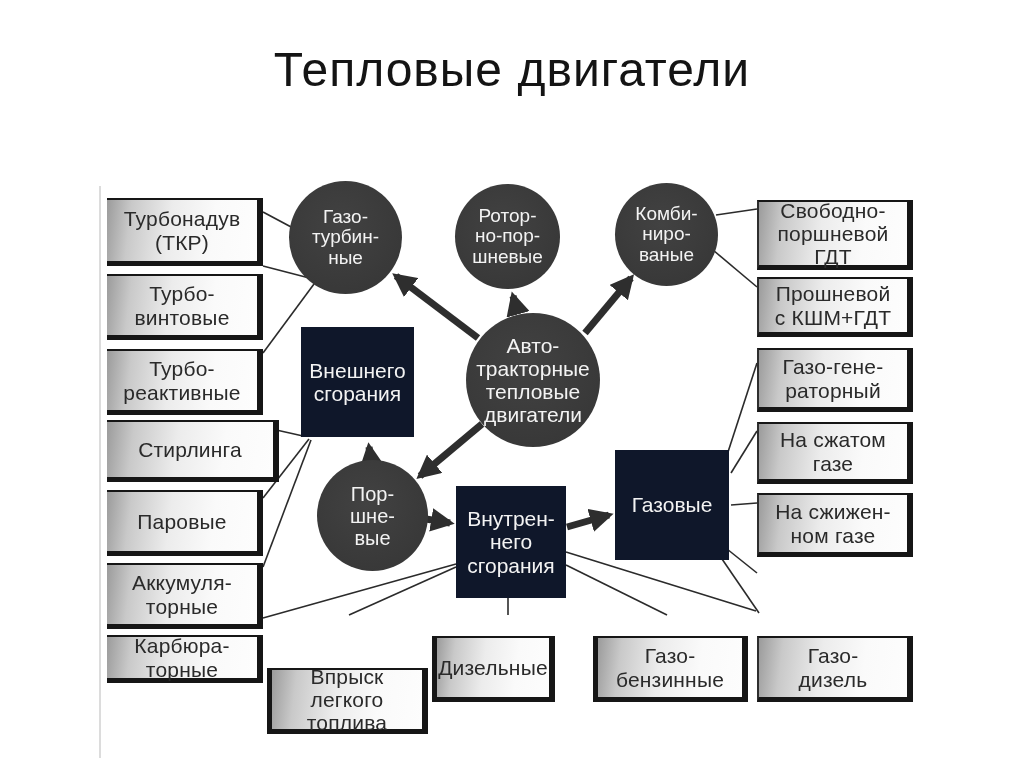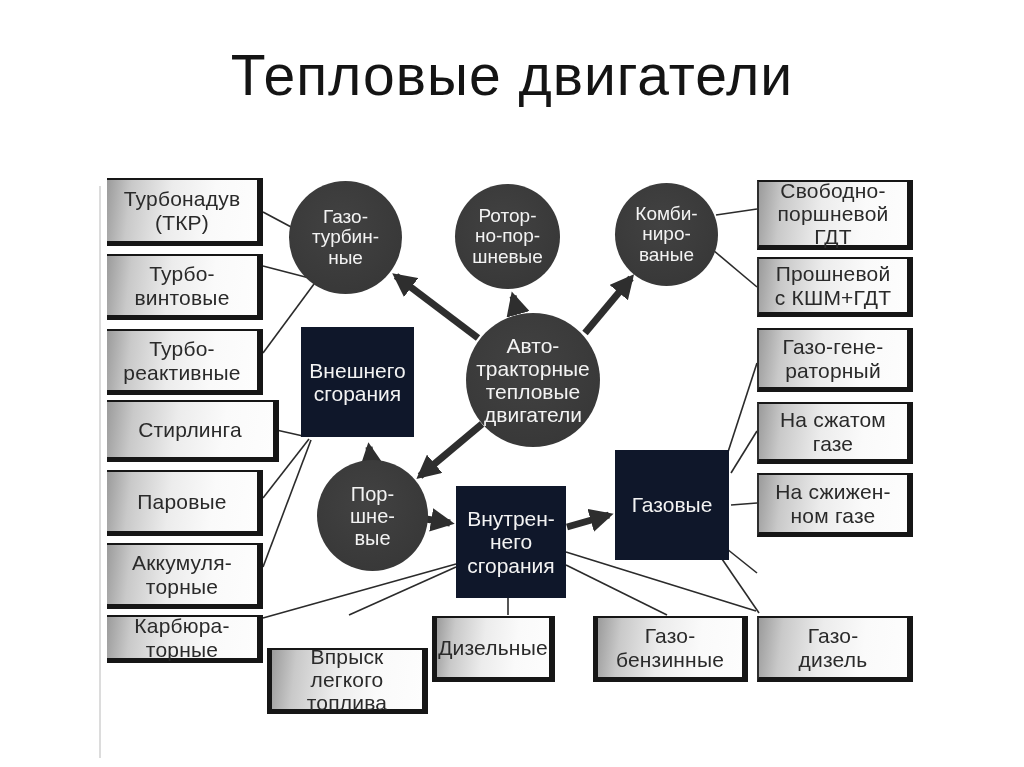--- a/index.html
+++ b/index.html
@@ -2,30 +2,30 @@
 <html><head>
 <meta charset="utf-8">
 <style>
   html,body{margin:0;padding:0;background:#ffffff;}
   .stage{
     position:relative;width:1024px;height:767px;background:#ffffff;overflow:hidden;
     font-family:"Liberation Sans","DejaVu Sans",sans-serif;
   }
   .title{
     position:absolute;left:0;top:42px;width:100%;text-align:center;
-    font-size:57px;font-weight:400;color:#141414;letter-spacing:1px;white-space:pre-line;
+    font-size:48px;font-weight:400;color:#141414;letter-spacing:1px;white-space:pre-line;
   }
   .wires{position:absolute;left:0;top:0;}
   
   .gbox{
     position:absolute;box-sizing:border-box;
     display:flex;align-items:center;justify-content:center;text-align:center;
     background:linear-gradient(97deg,#9b9b9b 0%,#c9c9c9 16%,#ececec 42%,#fafafa 70%,#fdfdfd 100%);
     border-top:2px solid #161616;border-right:6px solid #161616;border-bottom:5px solid #161616;
-    color:#2a2a2a;font-size:21px;line-height:1.1;white-space:pre-line;letter-spacing:.2px;
+    color:#2a2a2a;font-size:21px;line-height:1.1;white-space:pre-line;letter-spacing:.2px;margin-top:20px;
   }
   .gbox.bl{border-left:5px solid #161616;}
   .gbox.rl{border-left:2px solid #2e2e2e;}
   
   .dark{
     position:absolute;box-sizing:border-box;
     display:flex;align-items:center;justify-content:center;text-align:center;
     background:#0f172a;color:#f3f3f3;font-size:21px;line-height:1.1;white-space:pre-line;
   }
   .circle{border-radius:50%;background:radial-gradient(circle at 45% 40%,#424242 0%,#383838 75%);}

